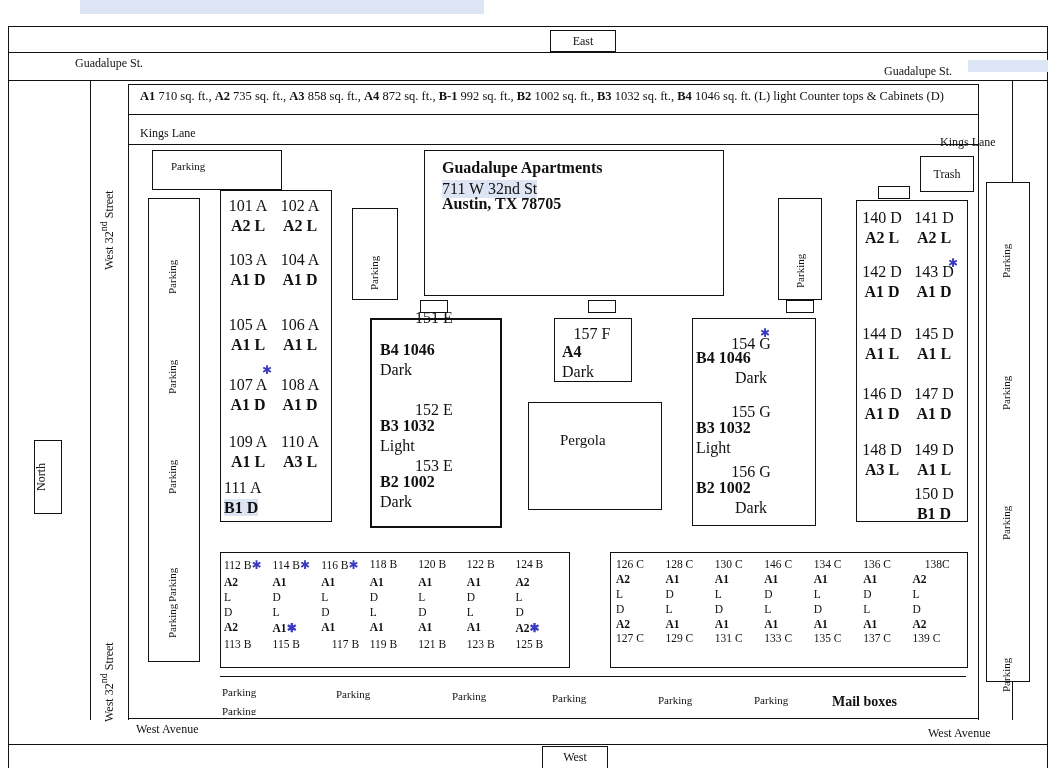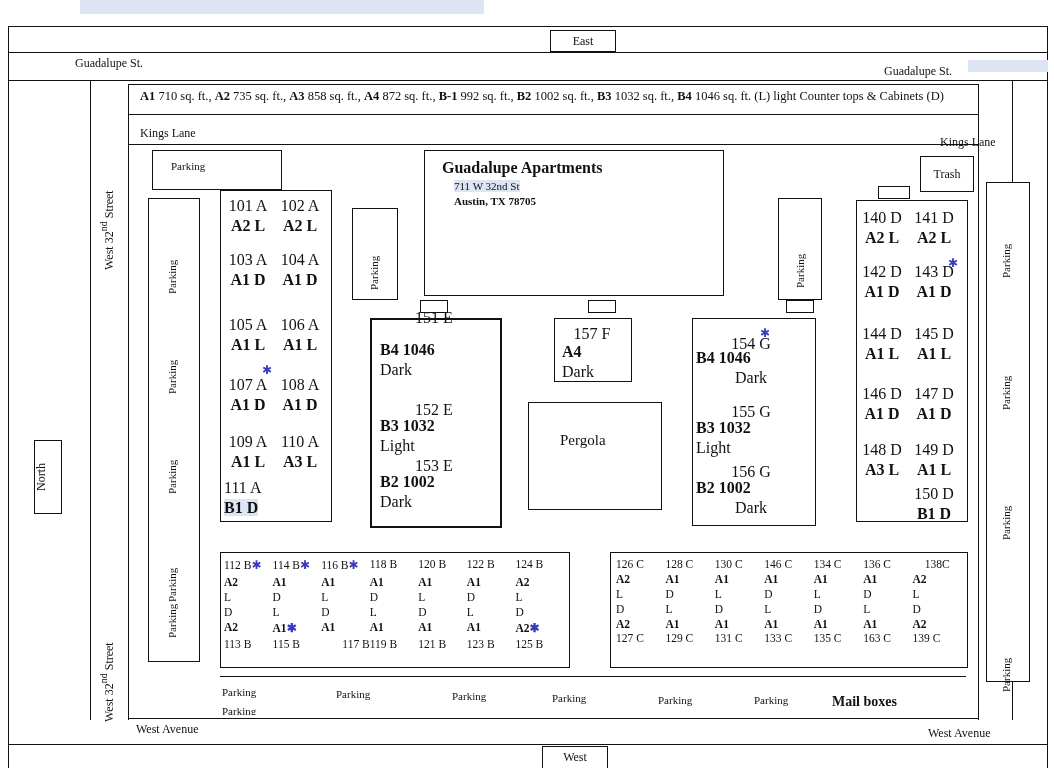--- a/index.html
+++ b/index.html
@@ -17,21 +17,21 @@
   .lbl{font-size:12px;line-height:1.15;}
   .center{text-align:center;}
   .bold{font-weight:bold;}
   .vert{writing-mode:vertical-rl;transform:rotate(180deg);}
   .hl{background:#dde5f5;}
   .star{color:#3a3ac0;font-size:12px;}
   .unitcell{font-size:16px;line-height:1.25;text-align:center;}
   .smallbox{border:1px solid #111;background:#fff;width:26px;height:11px;}
   .line{background:#111;position:absolute;}
   .title{font-size:16px;font-weight:bold;}
-  .sub{font-size:11px;margin-left:12px;}
+  .sub{font-size:16px;}
   .legend{font-size:12.5px;}
   .edge-label{font-size:12px;}
   .parking{font-size:11px;}
 </style>
 </head>
 <body>
 
 <div class="map">
 
   <div class="line abs" style="left:8px;top:26px;width:1px;height:742px;"></div>
@@ -319,21 +319,21 @@
     <div class="bold" style="text-align:left;padding-top:3px;">A2</div>
     <div class="bold" style="text-align:left;padding-top:3px;"><span>A1</span><span class="star">✱</span></div>
     <div class="bold" style="text-align:left;padding-top:3px;">A1</div>
     <div class="bold" style="text-align:left;padding-top:3px;">A1</div>
     <div class="bold" style="text-align:left;padding-top:3px;">A1</div>
     <div class="bold" style="text-align:left;padding-top:3px;">A1</div>
     <div class="bold" style="text-align:left;padding-top:3px;"><span>A2</span><span class="star">✱</span></div>
 
     <div style="text-align:left;padding-top:2px;">113 B</div>
     <div style="text-align:left;padding-top:2px;">115 B</div>
-    <div style="text-align:right;padding-top:2px;">117 B</div>
+    <div style="text-align:center;padding-top:2px;">117 B</div>
     <div style="text-align:left;padding-top:2px;">119  B</div>
     <div style="text-align:left;padding-top:2px;">121 B</div>
     <div style="text-align:left;padding-top:2px;">123 B</div>
     <div style="text-align:left;padding-top:2px;">125 B</div>
   </div>
 
   <div class="abs box" style="left:610px;top:552px;width:356px;height:114px;"></div>
   <div class="abs" style="left:616px;top:558px;width:346px;display:grid;grid-template-columns:repeat(7,1fr);font-size:11.5px;">
     <div style="text-align:left;">126 C</div>
     <div style="text-align:left;">128 C</div>
@@ -373,21 +373,21 @@
     <div class="bold" style="text-align:left;padding-top:3px;">A1</div>
     <div class="bold" style="text-align:left;padding-top:3px;">A1</div>
     <div class="bold" style="text-align:left;padding-top:3px;">A1</div>
     <div class="bold" style="text-align:left;padding-top:3px;">A2</div>
 
     <div style="text-align:left;padding-top:2px;">127 C</div>
     <div style="text-align:left;padding-top:2px;">129 C</div>
     <div style="text-align:left;padding-top:2px;">131 C</div>
     <div style="text-align:left;padding-top:2px;">133 C</div>
     <div style="text-align:left;padding-top:2px;">135 C</div>
-    <div style="text-align:left;padding-top:2px;">163 C</div>
+    <div style="text-align:left;padding-top:2px;">137 C</div>
     <div style="text-align:left;padding-top:2px;">139 C</div>
   </div>
 
   <div class="abs line" style="left:220px;top:676px;width:746px;height:1px;"></div>
   <div class="abs parking" style="left:222px;top:686px;">Parking</div>
   <div class="abs parking" style="left:222px;top:705px;overflow:hidden;height:10px;">Parking</div>
   <div class="abs parking" style="left:336px;top:688px;">Parking</div>
   <div class="abs parking" style="left:452px;top:690px;">Parking</div>
   <div class="abs parking" style="left:552px;top:692px;">Parking</div>
   <div class="abs parking" style="left:658px;top:694px;">Parking</div>

